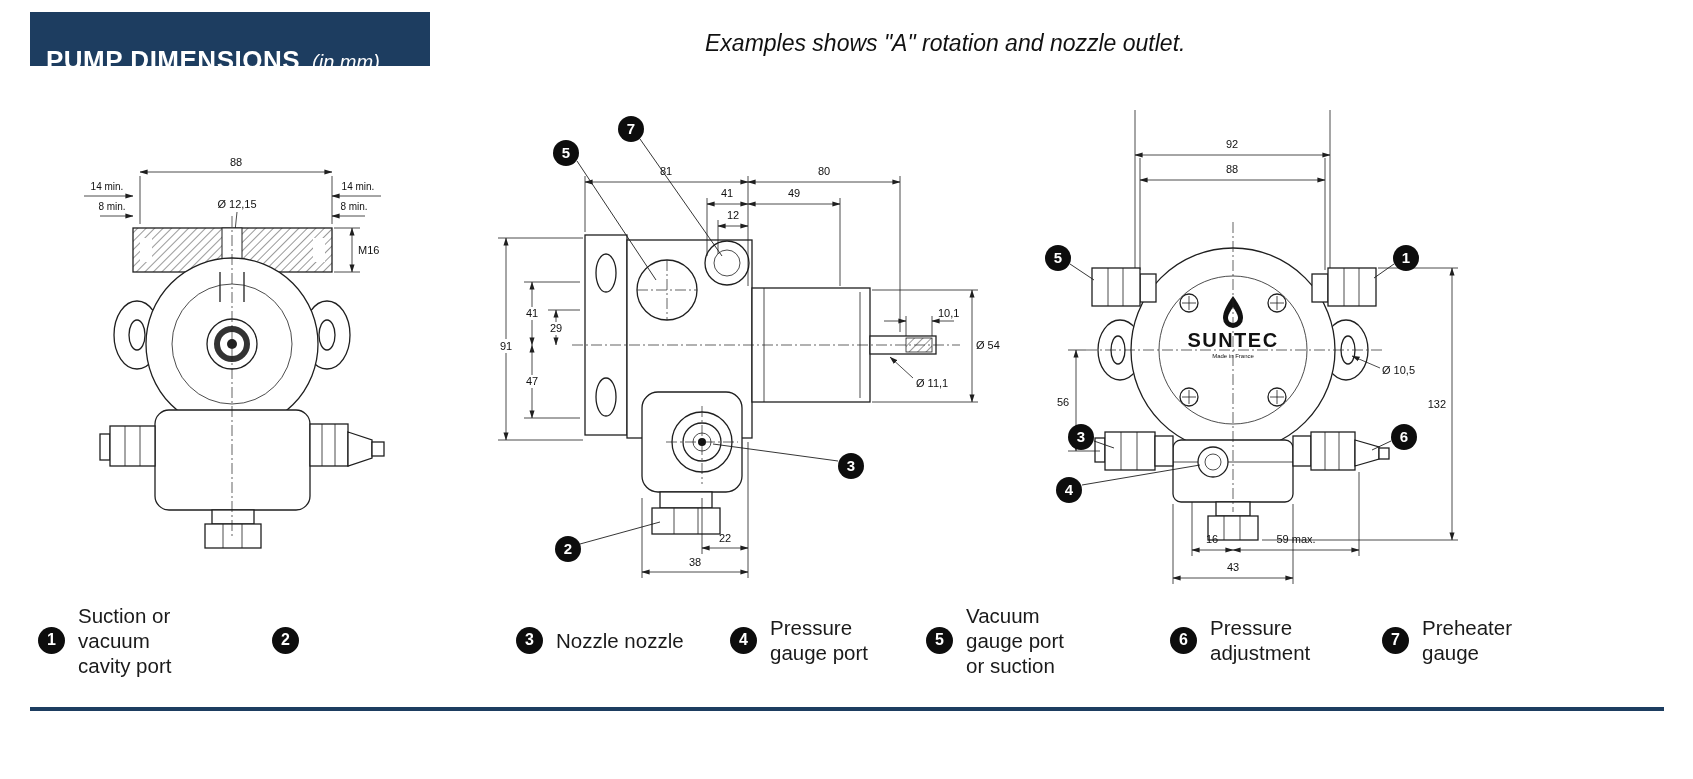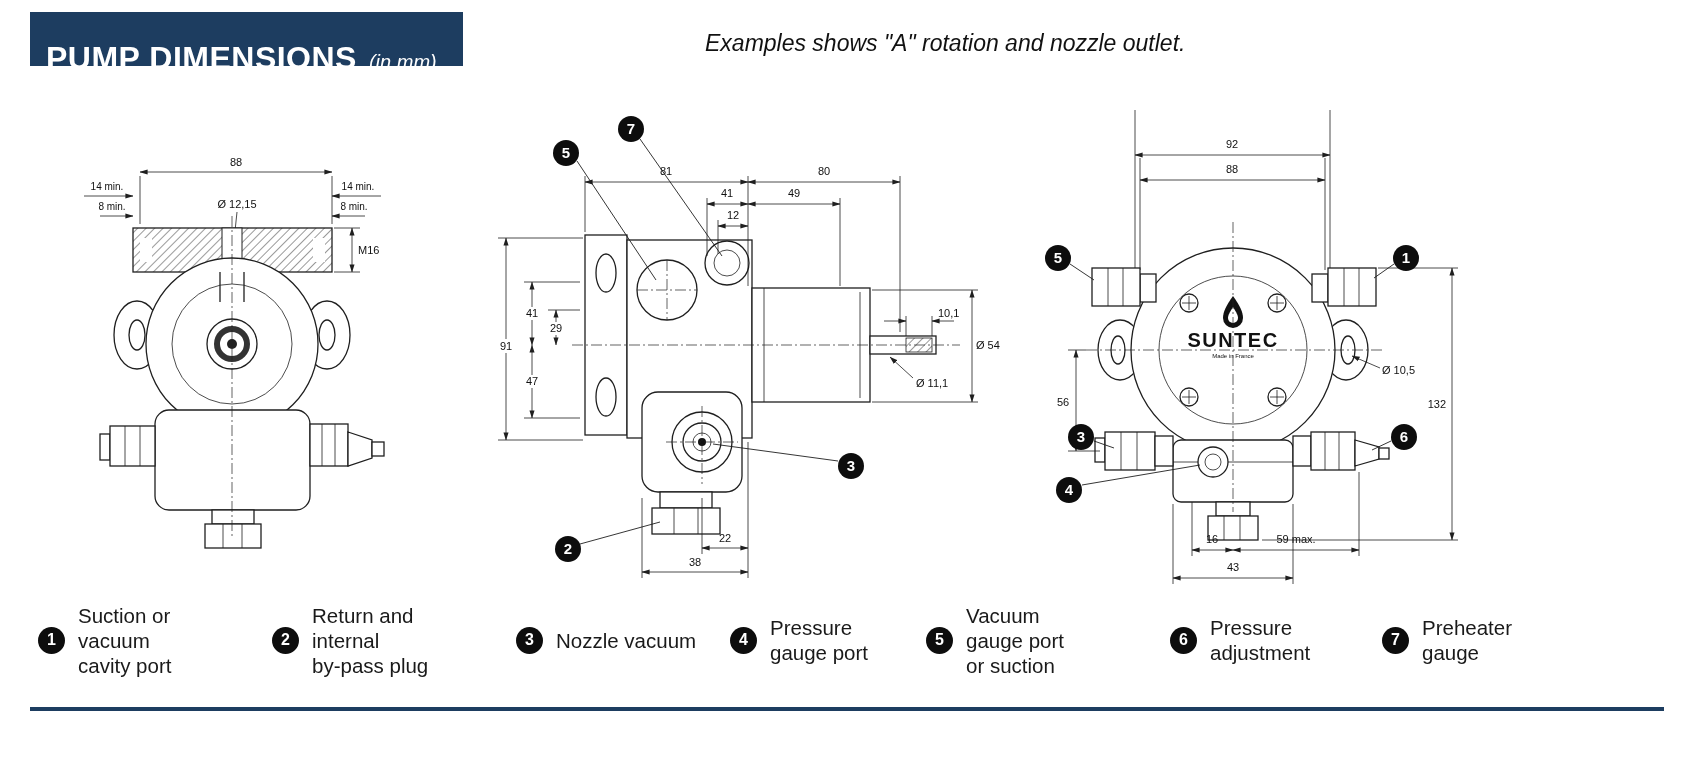--- a/index.html
+++ b/index.html
@@ -6,21 +6,21 @@
   * { box-sizing: border-box; margin:0; padding:0; }
   body { background:#fff; font-family:"Liberation Sans", sans-serif; }
   .page { position:relative; width:1693px; height:779px; background:#fff; overflow:hidden; }
 
   .title-box{
     position:absolute; left:30px; top:12px; height:54px;
     background:var(--accent); color:#fff;
     display:inline-flex; align-items:baseline; gap:12px;
     padding:10px 26px 10px 16px; min-width:400px;
   }
-  .title-box .t-main{ font-size:32px; font-weight:bold; letter-spacing:0.5px; }
+  .title-box .t-main{ font-size:26px; font-weight:bold; letter-spacing:0.5px; }
   .title-box .t-unit{ font-size:20px; font-style:italic; font-weight:normal;margin-top:29px; }
 
   .example-note{
     position:absolute; left:705px; top:30px;
     font-size:23px; font-style:italic; color:#111;
   }
 
   .drawing{ position:absolute; }
   #svg-front{ left:60px; top:110px; }
   #svg-side{ left:480px; top:110px; }
@@ -436,27 +436,24 @@
   </svg>
 
   <div class="legend-item" style="left:38px">
     <span class="badge">1</span>
     <span class="legend-label">Suction or
 vacuum
 cavity port</span>
   </div>
   <div class="legend-item" style="left:272px">
     <span class="badge">2</span>
-    <span class="legend-label">Return and
-internal
-by-pass plug</span>
   </div>
   <div class="legend-item" style="left:516px">
     <span class="badge">3</span>
-    <span class="legend-label">Nozzle vacuum</span>
+    <span class="legend-label">Nozzle nozzle</span>
   </div>
   <div class="legend-item" style="left:730px">
     <span class="badge">4</span>
     <span class="legend-label">Pressure
 gauge port</span>
   </div>
   <div class="legend-item" style="left:926px">
     <span class="badge">5</span>
     <span class="legend-label">Vacuum
 gauge port

